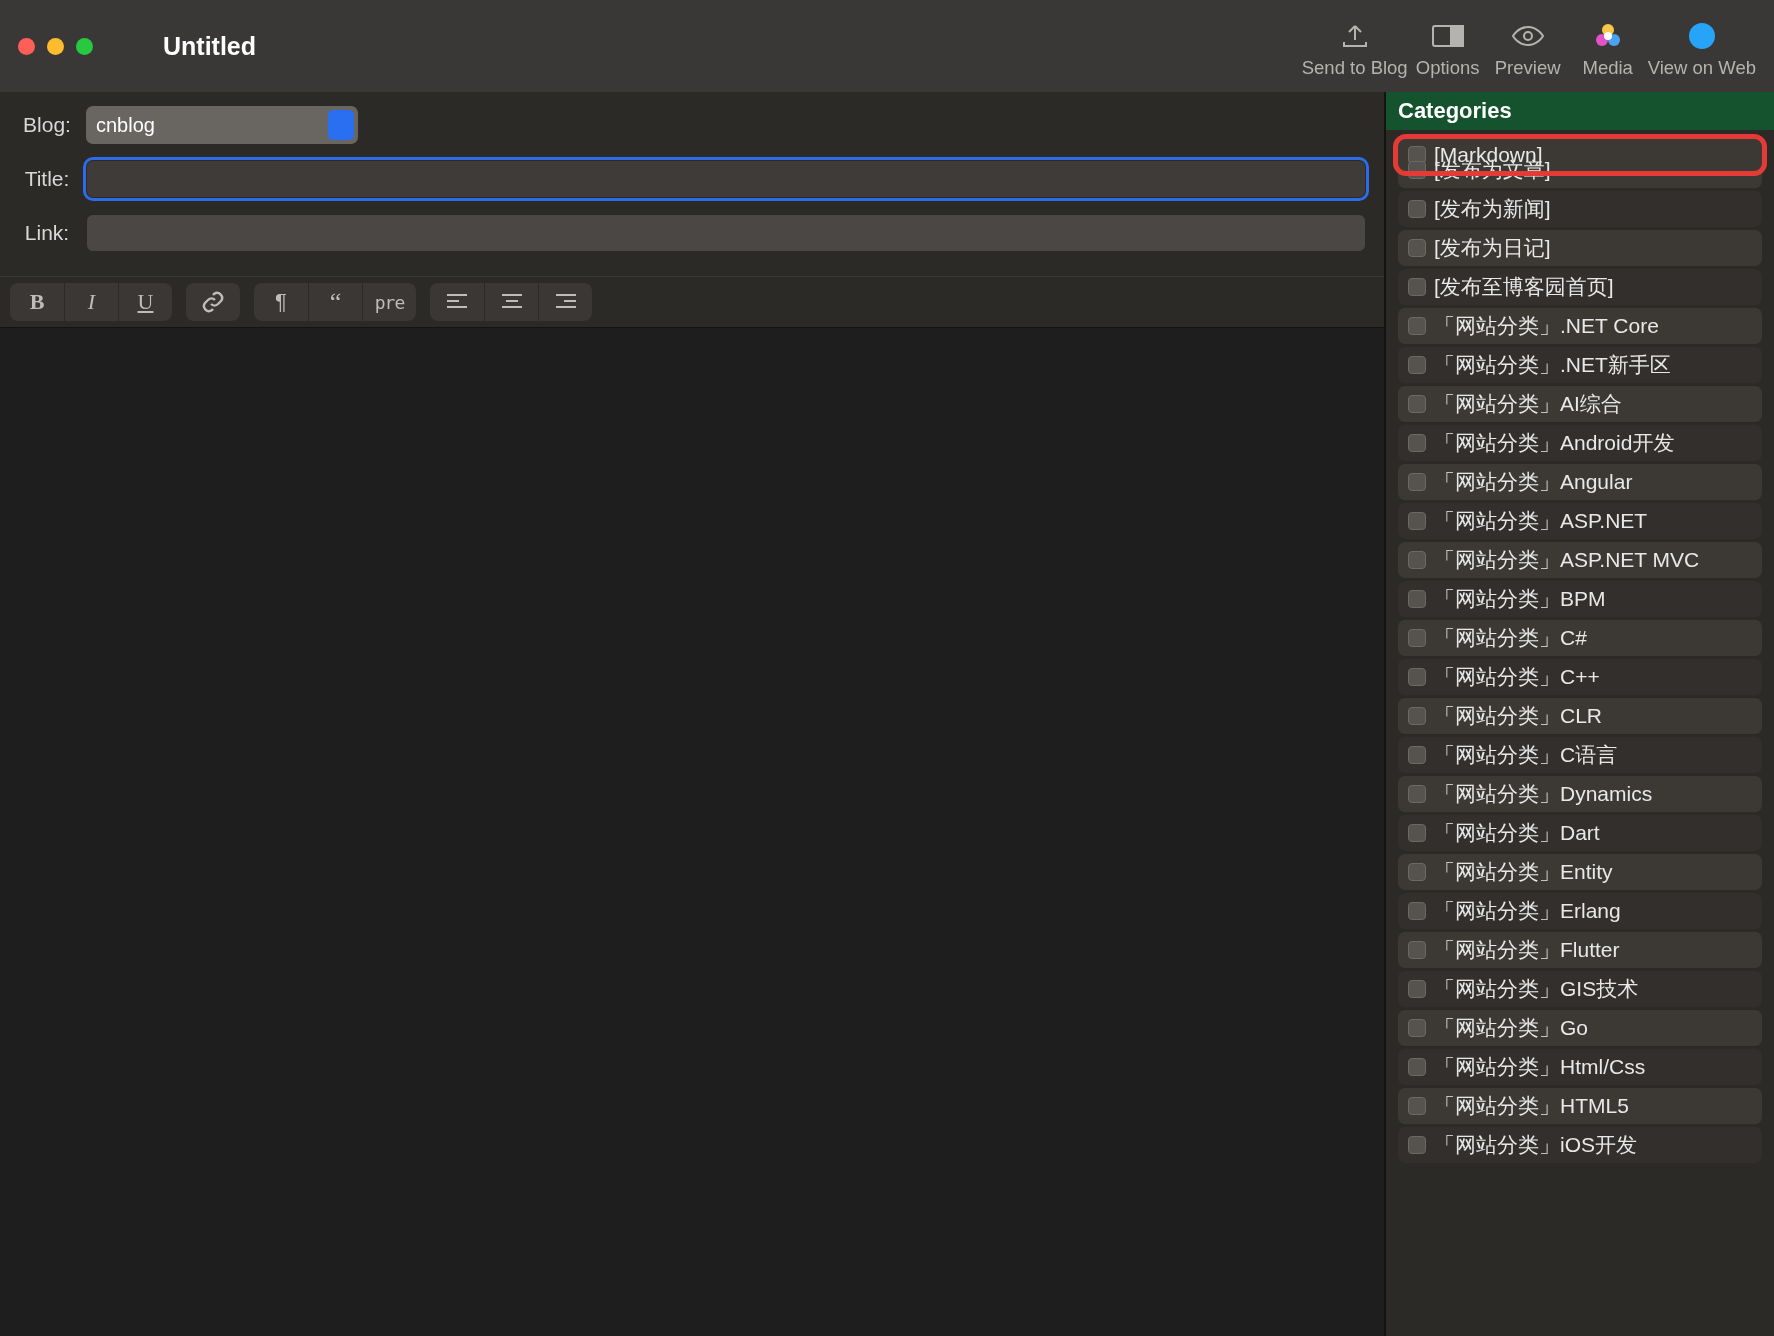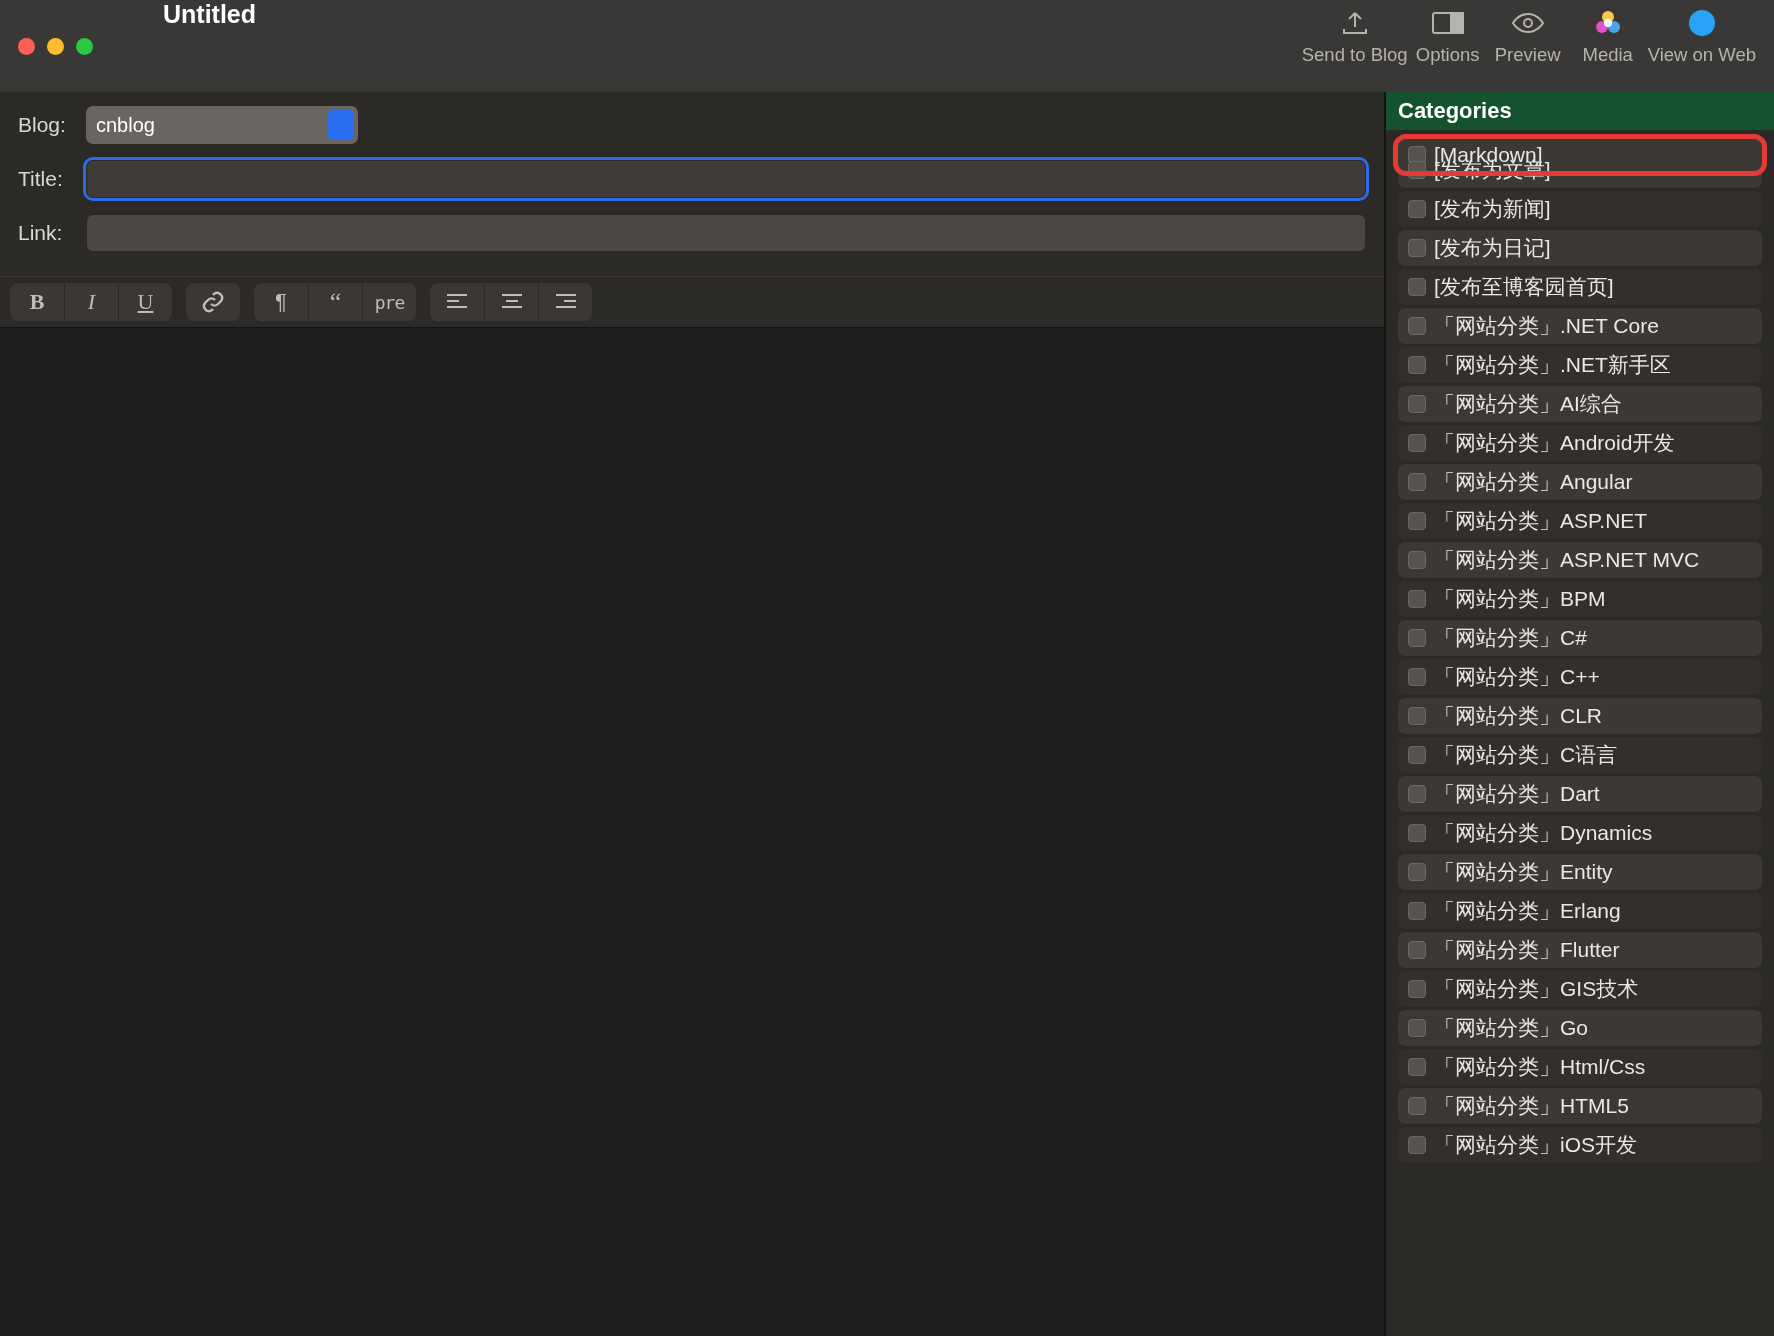--- a/index.html
+++ b/index.html
@@ -1,38 +1,38 @@
 <!DOCTYPE html>
 <html><head>
 <meta charset="utf-8">
 <style>
 * { box-sizing:border-box; margin:0; padding:0; font-family:-apple-system,"Helvetica Neue",Arial,sans-serif; }
 body { background:#1e1e1e; color:#d8d8d8; width:1774px; height:1336px; overflow:hidden; display:flex; flex-direction:column; }
 
 
-.titlebar { height:92px; background:#3a3836; display:flex; padding:0 18px; }
+.titlebar { height:92px; background:#3a3836; display:flex; align-items:center; padding:0 18px; }
 .traffic { display:flex; gap:12px; align-items:center; margin-right:70px; }
 .tl { width:17px; height:17px; border-radius:50%; }
 .tl.red{background:#ff5f57;} .tl.yellow{background:#febc2e;} .tl.green{background:#28c840;}
 .win-title { font-size:25px; font-weight:600; color:#fff; }
 .tb-spacer { flex:1; }
 .toolbar-actions { display:flex; align-items:flex-start; padding-top:8px; }
 .tb-btn { display:flex; flex-direction:column; align-items:center; gap:6px; cursor:pointer; min-width:80px; }
 .tb-btn .icon { width:34px; height:30px; color:#b5b3b0; display:flex; align-items:center; justify-content:center; }
 .tb-btn .lbl { font-size:18.5px; color:#b5b3b0; white-space:nowrap; }
 
 
 .body-split { flex:1; display:flex; min-height:0; }
 .main-col { flex:1; display:flex; flex-direction:column; background:#2c2a27; }
 .side-col { width:390px; background:#2c2a27; border-left:2px solid #141312; display:flex; flex-direction:column; }
 
 
 .form-area { padding:14px 18px 10px 18px; background:#2c2a27; }
 .form-row { display:flex; align-items:center; margin-bottom:16px; }
-.form-row label { width:68px; font-size:21px; color:#d8d8d8; text-align:left; padding-right:10px; }
+.form-row label { width:68px; font-size:21px; color:#d8d8d8; text-align:center; padding-right:10px; }
 .form-row .ctl { flex:1; }
 select.blog-sel { width:272px; height:38px; background:#696662; color:#fff; border:none; border-radius:7px; font-size:20px; padding:0 10px; -webkit-appearance:none; appearance:none; position:relative; }
 .sel-wrap { position:relative; display:inline-block; }
 .sel-wrap::after { content:""; position:absolute; right:4px; top:4px; bottom:4px; width:26px; background:#2a6ff2; border-radius:5px; pointer-events:none; }
 .sel-wrap .chev { position:absolute; right:9px; top:50%; transform:translateY(-50%); pointer-events:none; color:#fff; font-size:12px; display:flex; flex-direction:column; line-height:7px; }
 input.txt { width:100%; height:38px; background:#4a4744; border:1px solid #2b2926; border-radius:7px; font-size:20px; color:#fff; padding:0 12px; }
 input.txt.focused { outline:3px solid #2e6be6; outline-offset:0; background:#3e3b38; }
 
 
 .fmt-bar { height:52px; background:#2c2a27; border-top:1px solid #3a3733; border-bottom:1px solid #141312; display:flex; align-items:center; padding:0 10px; gap:14px; }
@@ -278,28 +278,28 @@
         <div class="cat-item">
           <span class="cb"></span>
           <span>「网站分类」CLR</span>
         </div>
         <div class="cat-item">
           <span class="cb"></span>
           <span>「网站分类」C语言</span>
         </div>
         <div class="cat-item">
           <span class="cb"></span>
+          <span>「网站分类」Dynamics</span>
+        </div>
+        <div class="cat-item">
+          <span class="cb"></span>
           <span>「网站分类」Dart</span>
         </div>
         <div class="cat-item">
           <span class="cb"></span>
-          <span>「网站分类」Dynamics</span>
-        </div>
-        <div class="cat-item">
-          <span class="cb"></span>
           <span>「网站分类」Entity</span>
         </div>
         <div class="cat-item">
           <span class="cb"></span>
           <span>「网站分类」Erlang</span>
         </div>
         <div class="cat-item">
           <span class="cb"></span>
           <span>「网站分类」Flutter</span>
         </div>

